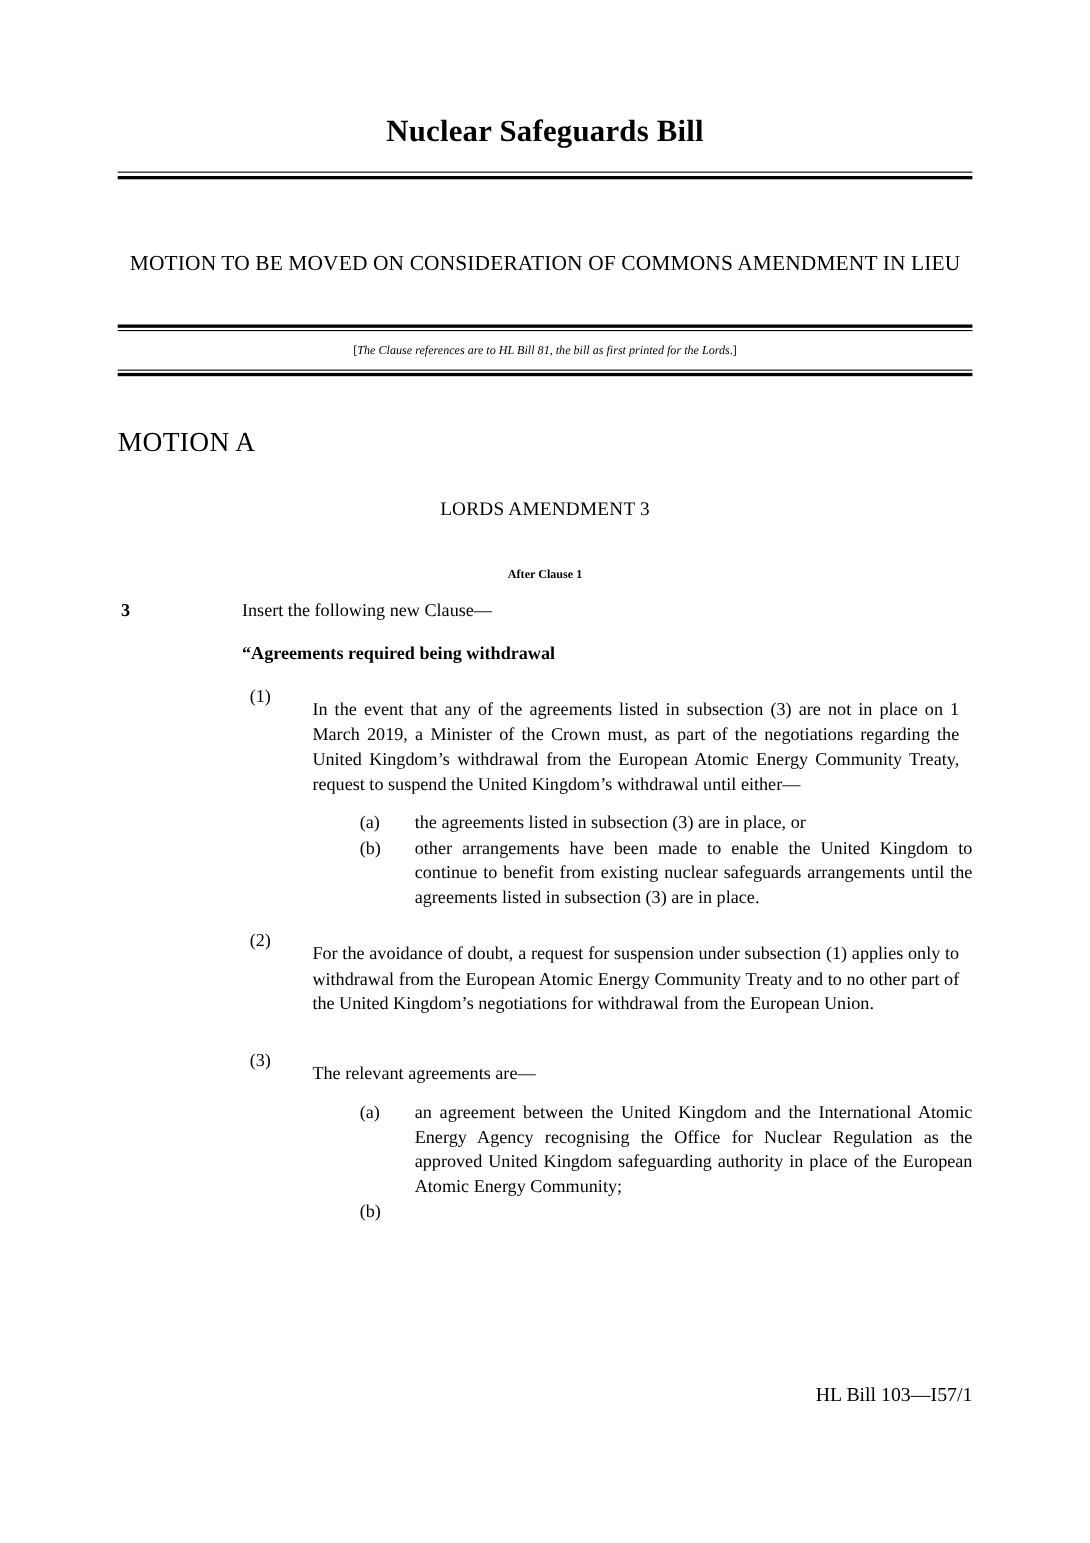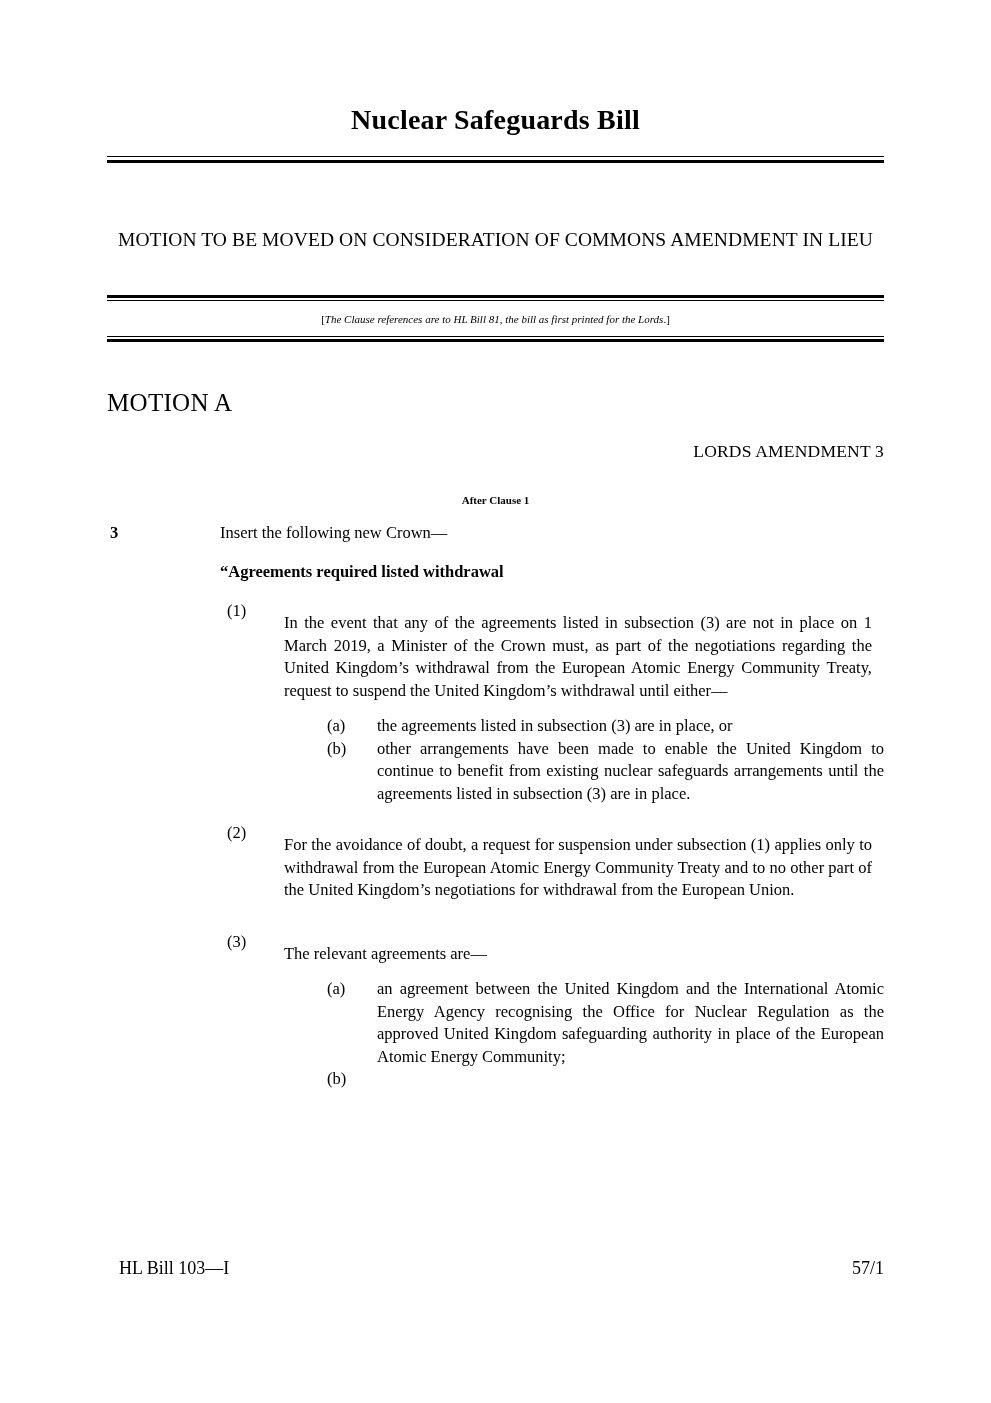--- a/index.html
+++ b/index.html
@@ -81,23 +81,23 @@
   
   .motion-a {
     margin: 0;
     padding-top: 47px;
     text-align: left;
     font-size: 25px;
     font-weight: normal;
     letter-spacing: 0.3px;
   }
   .lords-amendment {
-    margin: 0;
+    margin: 11px;
     padding-top: 24px;
-    text-align: right;
+    text-align: center;
     font-size: 17.5px;
     font-weight: normal;
     letter-spacing: 0.2px;
   }
   .after-clause {
     margin: 0;
     padding-top: 32px;
     text-align: center;
     font-size: 11px;
     font-weight: bold;
@@ -177,21 +177,21 @@
     font-size: 16.5px;
   }
 
   
   .footer {
     position: absolute;
     left: 107px;
     right: 107px;
     top: 1258px;
     display: flex;
-    justify-content: space-between;
+    justify-content: flex-end;
     font-size: 18px;
     margin-left: 12px;
   }
 </style>
 </head>
 <body>
 
 <div class="page">
 
   <h1 class="doc-title">Nuclear Safeguards Bill</h1>
@@ -219,23 +219,23 @@
   <h2 class="motion-a">MOTION A</h2>
 
   <h3 class="lords-amendment">LORDS AMENDMENT 3</h3>
 
   <h4 class="after-clause">After Clause 1</h4>
 
   <div class="amendment">
 
     <span class="amend-num">3</span>
 
-    <p class="insert-line">Insert the following new Crown—</p>
-
-    <p class="clause-title">“Agreements required listed withdrawal</p>
+    <p class="insert-line">Insert the following new Clause—</p>
+
+    <p class="clause-title">“Agreements required being withdrawal</p>
 
     <div class="subsec">
       <div class="subsec-label">(1)</div>
       <div class="subsec-body">
         <p>In the event that any of the agreements listed in subsection (3) are not in place on 1 March 2019, a Minister of the Crown must, as part of the negotiations regarding the United Kingdom’s withdrawal from the European Atomic Energy Community Treaty, request to suspend the United Kingdom’s withdrawal until either—</p>
         <ul class="sublist tight">
           <li class="subitem">
             <span class="subitem-label">(a)</span>
             <span class="subitem-body">the agreements listed in subsection (3) are in place, or</span>
           </li>

